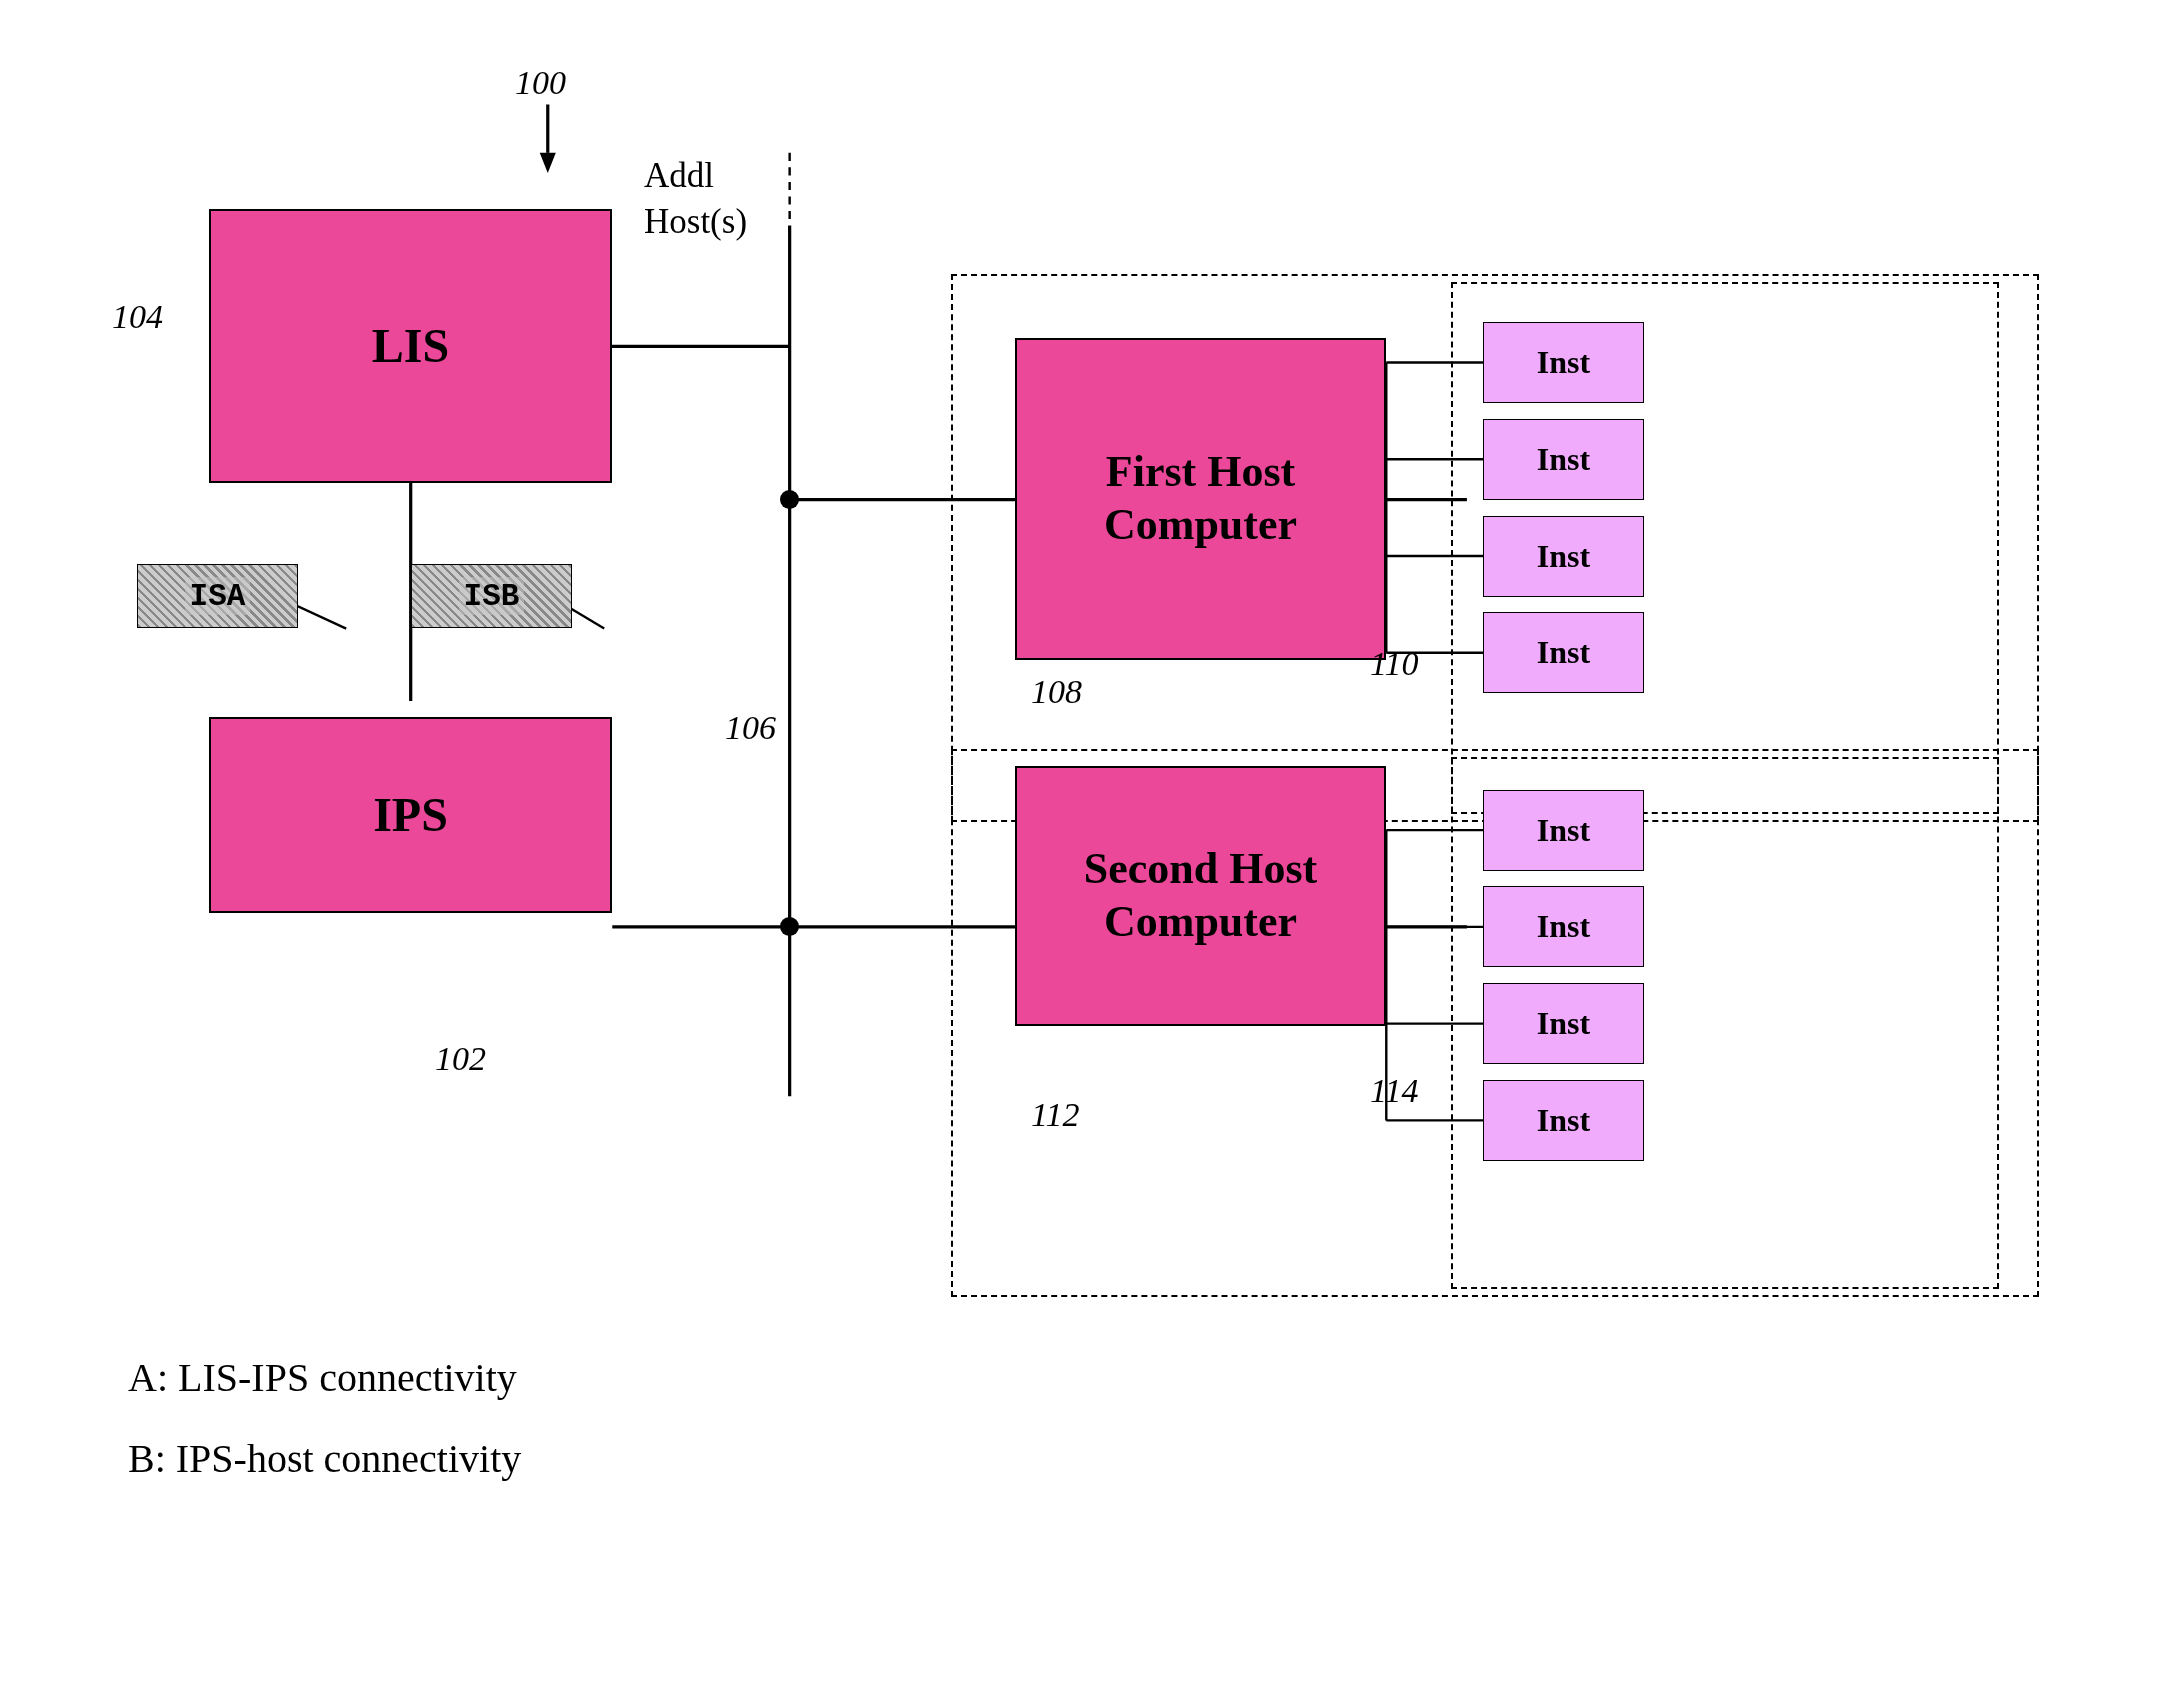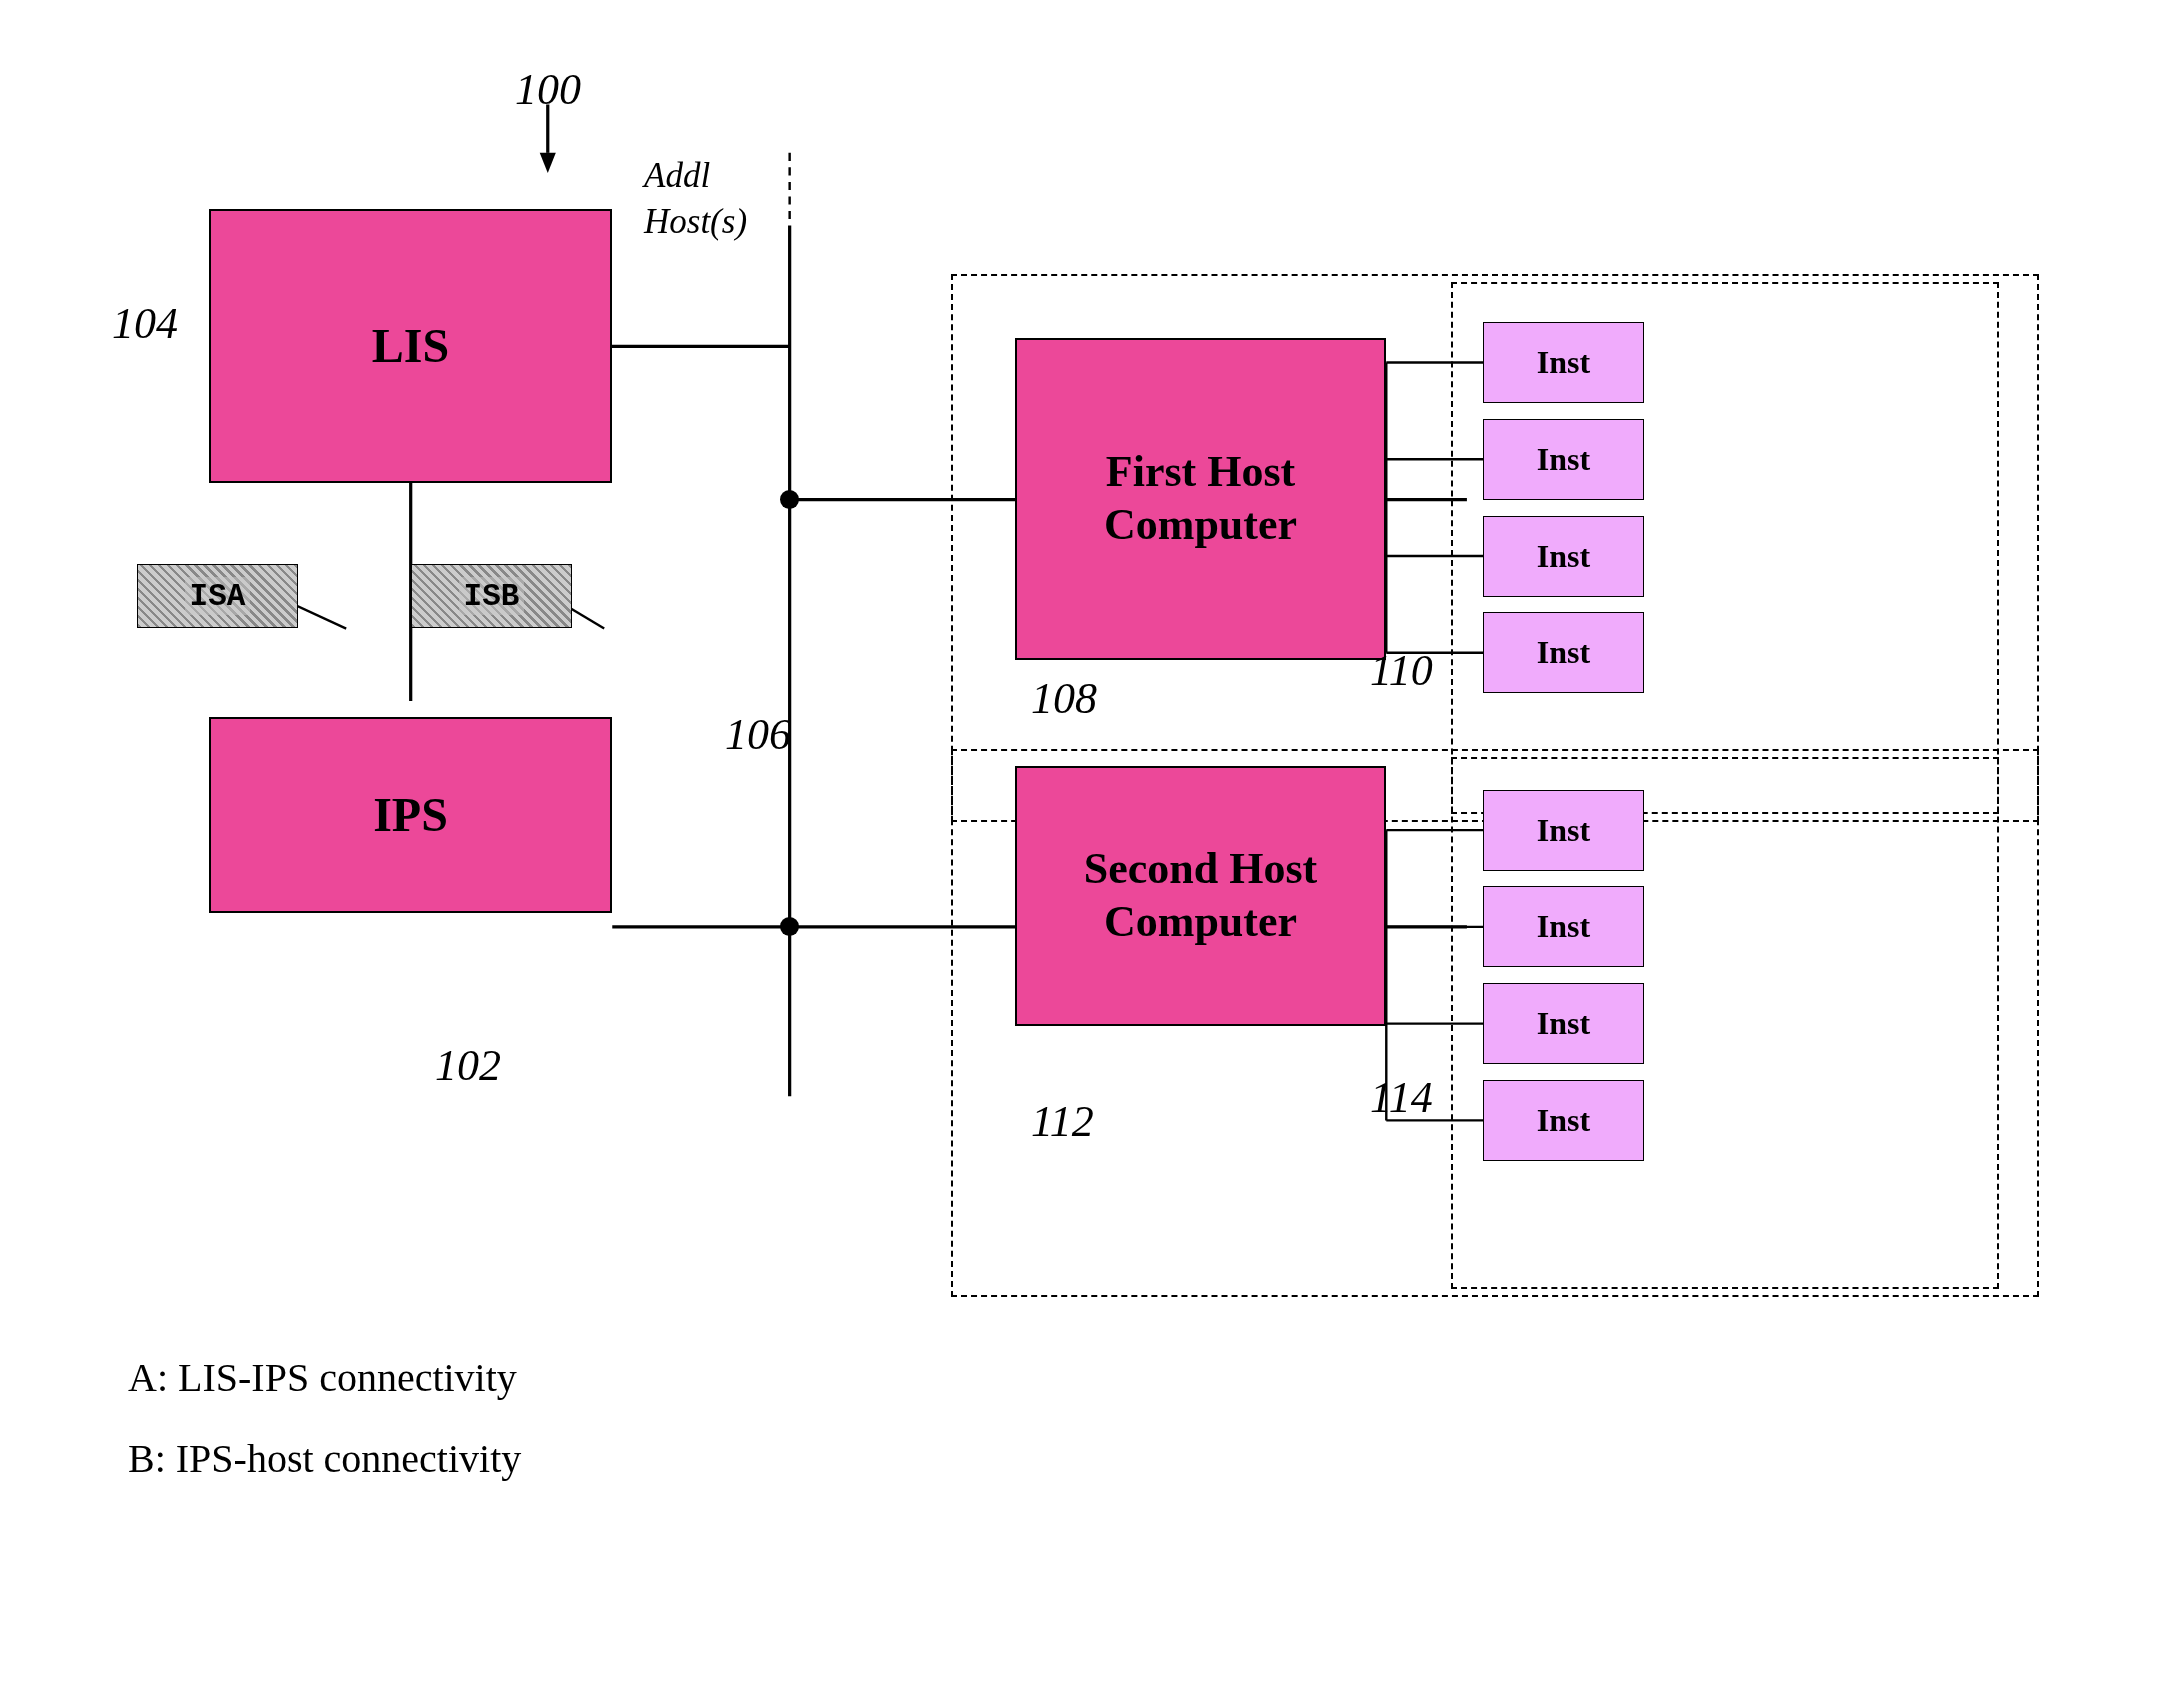--- a/index.html
+++ b/index.html
@@ -14,21 +14,21 @@
     .diagram-container {
       position: absolute;
       top: 48px;
       left: 64px;
       width: 2056px;
       height: 1532px;
     }
     
     .ref-label {
       position: absolute;
-      font-size: 44px;
+      font-size: 34px;
       font-style: italic;
       color: #000;
       font-family: 'Times New Roman', Times, serif;
     }
     
     .box {
       position: absolute;
       border: 2.4px solid #000;
       background: #ec4899;
       display: flex;
@@ -133,21 +133,21 @@
 
     <line x1="670" y1="720" x2="570" y2="660" stroke="#000" stroke-width="3"></line>
 
     <line x1="600" y1="70" x2="600" y2="130" stroke="#000" stroke-width="4"></line>
     <polygon points="590,130 610,130 600,155" fill="#000"></polygon>
   </svg>
 
   <div class="ref-label" style="left:451px; top:16px;">100</div>
 
   <div style="position:absolute; left:580px; top:105px; font-size:35px; line-height:1.3;">
-    <span style="white-space:pre;font-style:italic;">Addl
+    <span style="white-space:pre;">Addl
 Host(s)</span>
   </div>
 
   <div class="ref-label" style="left:48px; top:250px;">104</div>
 
   <div class="box" style="left:145px; top:161px; width:403px; height:274px;">
     <span class="box-label">LIS</span>
   </div>
 
   <div class="shaded-box" style="left:73px; top:516px; width:161px; height:64px;">

